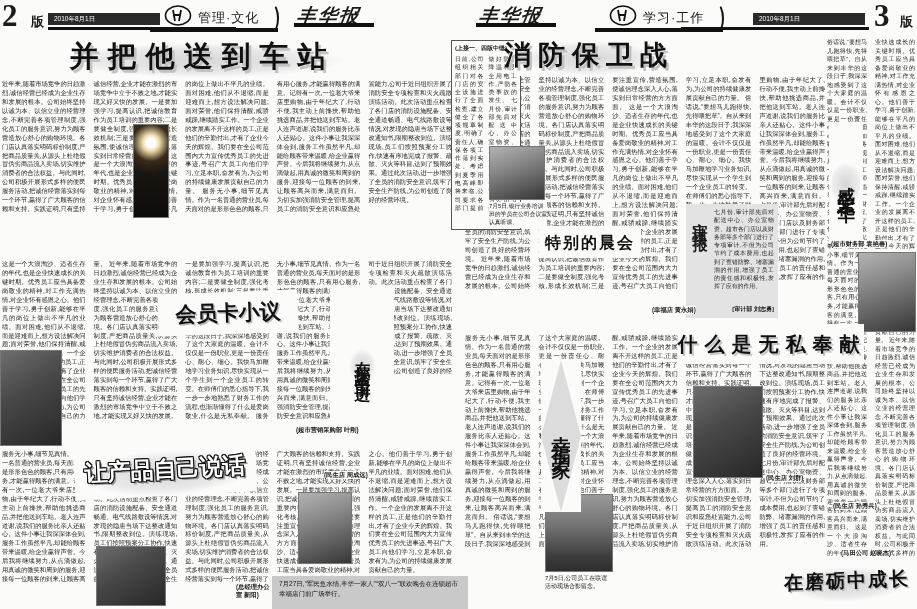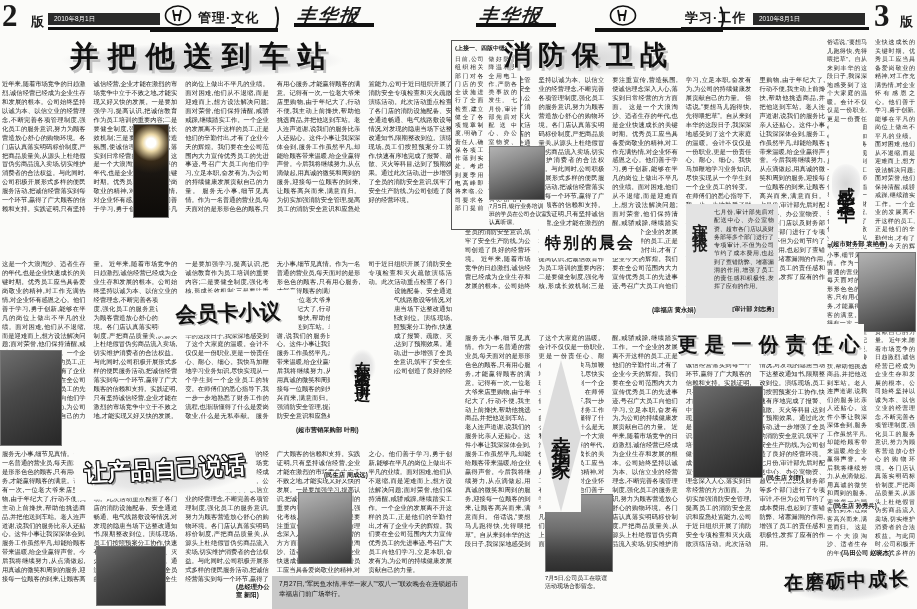--- a/index.html
+++ b/index.html
@@ -3,21 +3,21 @@
 <meta charset="utf-8">
 <style>
   html,body{margin:0;padding:0;background:#e8e8e4;}
   .sheet{position:relative;width:917px;height:609px;background:#fbfbf9;overflow:hidden;
          font-family:"Liberation Sans","DejaVu Sans",sans-serif;color:#1b1b1b;}
   
   .pgnum{position:absolute;font-family:"Liberation Serif","DejaVu Serif",serif;font-weight:bold;font-size:31px;line-height:1;}
   .pgban{position:absolute;font-size:13px;font-weight:bold;}
   .datebar{position:absolute;height:12px;background:#2a2a2a;color:#fff;font-size:6.5px;line-height:12px;width:112px;}
   .hrule{position:absolute;height:3px;background:#111;}
-  .sect{position:absolute;font-size:13px;font-weight:bold;letter-spacing:1px;white-space:nowrap;}
+  .sect{position:absolute;font-size:13px;font-weight:normal;letter-spacing:1px;white-space:nowrap;}
   .bracket{position:absolute;width:11px;height:27px;border:2.5px solid transparent;border-right-color:#111;border-radius:50%;}
   .mast{position:absolute;font-family:"Liberation Serif","DejaVu Serif",serif;font-style:italic;font-weight:bold;font-size:19px;letter-spacing:2px;transform:skewX(-8deg);white-space:nowrap;}
   .mrule{position:absolute;height:4px;background:#111;}
   .logo{position:absolute;}
   
   .txt{position:absolute;font-size:6.3px;line-height:1.42;text-align:justify;color:#222;column-gap:8px;overflow:hidden;}
   .cols5{column-count:5;} .cols2{column-count:2;}
   
   .hl{position:absolute;font-weight:bold;color:#101010;white-space:nowrap;display:flex;align-items:center;justify-content:center;background:#fbfbf9;}
   .swoosh{background:radial-gradient(ellipse 62% 55% at 50% 58%, #d7d7d7 0%, #e8e8e8 52%, #fbfbf9 75%);}
@@ -145,21 +145,21 @@
   <div class="auditbox">
     <div class="atitle">审计快报</div>
     <div class="atxt">七月份,审计部先后对配送中心、办公室物资、超市各门店以及财务部等多个部门进行了专项审计,不但为公司节约了成本费用,也起到了查错防弊、堵塞漏洞的作用,增强了员工的责任感和积极性,发挥了应有的作用。</div>
     <div class="abyline">[审计部 刘志勇]</div>
   </div>
 
   <div class="vtitle" style="left:829px;top:124px;width:34px;height:120px;">
     <span class="vert v-feel capsule" style="padding:8px 2px;">感受丰华</span>
   </div>
 
-  <div class="hl h-service" style="left:680px;top:324px;width:184px;height:40px;">更是一份责任心</div>
+  <div class="hl h-service" style="left:680px;top:324px;width:184px;height:40px;">什么是无私奉献</div>
 
   <div class="vtitle" style="left:541px;top:360px;width:40px;height:152px;">
     <div class="diamond"></div>
     <span class="vert v-happy">幸福之家</span>
   </div>
 
   <div class="hl h-grow swoosh" style="left:784px;top:560px;width:126px;height:42px;">在磨砺中成长</div>
 
   <div class="byline" style="left:296px;top:426px;">(超市营销采购部 叶刚)</div>
   <div class="byline" style="left:324px;top:471px;">(民生店 周成远)</div>
@@ -190,21 +190,21 @@
   <div class="mrule" style="left:294px;top:23px;width:80px;"></div>
 
   <div class="mast" style="left:479px;top:3px;">丰华报</div>
   <div class="mrule" style="left:476px;top:23px;width:80px;"></div>
   <div class="logo" style="left:609px;top:4px;">
     <svg width="28" height="23" viewBox="0 0 28 23">
         <ellipse cx="14" cy="11.5" rx="12.5" ry="9.5" fill="none" stroke="#111" stroke-width="1.6"></ellipse>
         <path d="M9 6 L11 17 M17 6 L15 17 M9.8 11 L16.5 11" stroke="#111" stroke-width="1.8" fill="none"></path>
       </svg>
   </div>
-  <div class="sect" style="left:643px;top:9px;margin-left:42px;">学习·工作</div>
+  <div class="sect" style="left:643px;top:9px;">学习·工作</div>
   <div class="bracket" style="left:709px;top:3px;"></div>
   <div class="hrule" style="left:595px;top:28px;width:128px;height:4px;"></div>
   <div class="datebar" style="left:753px;top:13px;padding-left:6px;box-sizing:border-box;">2010年8月1日</div>
   <div class="hrule" style="left:681px;top:27px;width:188px;"></div>
   <div class="pgnum" style="left:874px;top:0px;">3</div>
   <div class="pgban" style="left:900px;top:13px;">版</div>
 
 </div>
 
 </body></html>

